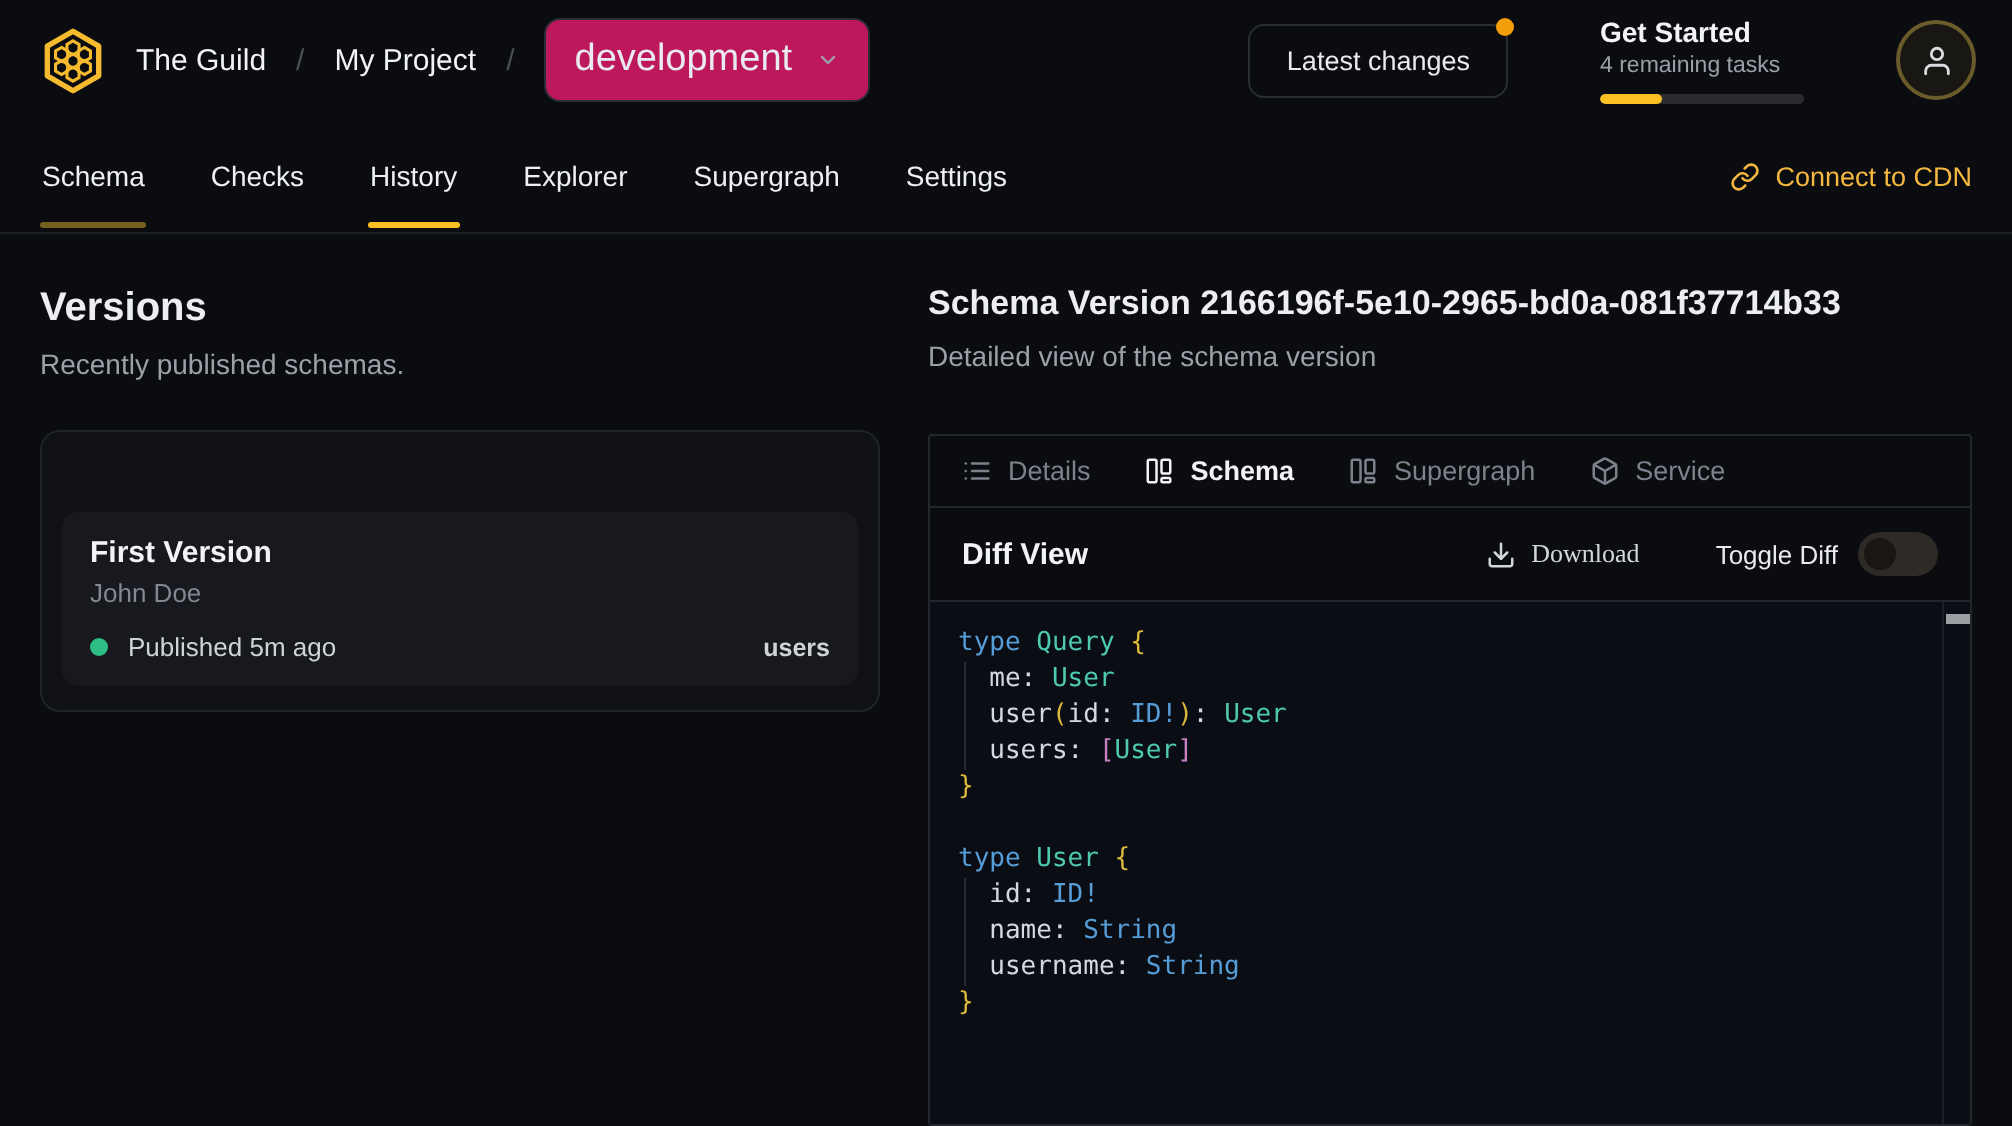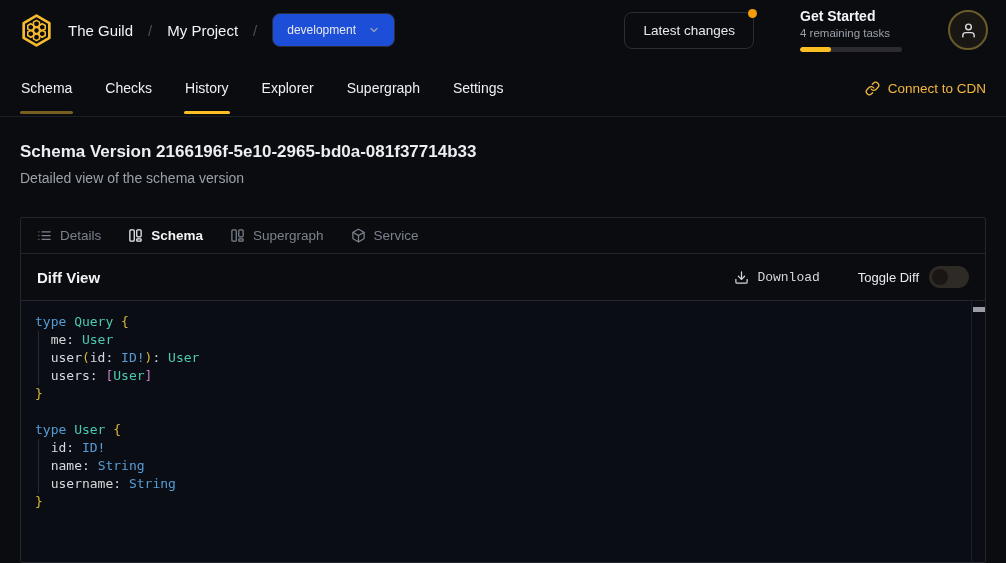--- a/index.html
+++ b/index.html
@@ -14,22 +14,22 @@
     font-family:"Liberation Sans",sans-serif;font-size:14px;
     position:relative;
   }
   
   .hdr{height:60px;display:flex;align-items:center;padding:0 18px;}
   .logo{width:37px;height:37px;flex:0 0 auto;cursor:pointer;}
   .crumb{display:flex;align-items:center;margin-left:13px;}
   .crumb a{color:#f1f3f5;font-size:15px;text-decoration:none;cursor:pointer;}
   .crumb .sep{color:#4a5058;margin:0 15px;font-size:15px;}
   .env-btn{
-    display:flex;align-items:center;gap:12px;background:#1d4ed8;border:1px solid #2a2d35;
-    border-radius:8px;padding:9px 14px;color:#e8eaed;font-size:12px;cursor:pointer;
+    display:flex;align-items:center;gap:12px;background:#be185d;border:1px solid #2a2d35;
+    border-radius:8px;padding:9px 14px;color:#e8eaed;font-size:19px;cursor:pointer;
     font-family:"Liberation Sans",sans-serif;
   }
   .env-btn .chev{color:#9ca3af;}
   .hdr-right{margin-left:auto;display:flex;align-items:center;gap:46px;}
   .latest-btn{
     position:relative;background:transparent;border:1px solid #2a2d35;border-radius:8px;
     padding:10px 18px;color:#e8eaed;font-size:13.5px;cursor:pointer;
     font-family:"Liberation Sans",sans-serif;
   }
   .latest-dot{position:absolute;top:-4px;right:-4px;width:9px;height:9px;border-radius:50%;
@@ -79,21 +79,21 @@
     flex-direction:column;border-radius:2px;}
   .ptabs{height:36px;display:flex;align-items:center;gap:27px;padding:0 16px;
     border-bottom:1px solid #23262d;flex:0 0 auto;}
   .ptab{display:flex;align-items:center;gap:8px;font-size:13.5px;color:#7c828c;cursor:pointer;background:none;border:none;font-family:"Liberation Sans",sans-serif;}
   .ptab.active{color:#f2f3f5;font-weight:600;}
   .diff-hdr{height:47px;display:flex;align-items:center;padding:0 16px;
     border-bottom:1px solid #23262d;flex:0 0 auto;}
   .diff-title{font-size:15px;font-weight:700;color:#f2f3f5;}
   .diff-actions{margin-left:auto;display:flex;align-items:center;}
   .dl-btn{display:flex;align-items:center;gap:8px;color:#d3d6db;font-size:13px;background:none;
-    border:none;cursor:pointer;font-family:Liberation Mono, monospace;}
+    border:none;cursor:pointer;font-family:Liberation Serif, serif;}
   .tg-label{margin-left:38px;font-size:13px;color:#e8eaed;}
   .switch{margin-left:10px;width:40px;height:22px;border-radius:11px;background:#2e2a26;
     position:relative;cursor:pointer;border:none;}
   .knob{position:absolute;left:3px;top:3px;width:16px;height:16px;border-radius:50%;background:#191613;}
   
   .code-wrap{flex:1;min-height:0;background:#0a0e14;position:relative;overflow:hidden;}
   .code{padding:12px 24px 12px 14px;font-family:"DejaVu Sans Mono",monospace;font-size:13px;
     line-height:18px;white-space:pre;}
   .code-line{height:18px;}
   .tok-kw{color:var(--code-keyword,#569cd6);}
@@ -180,20 +180,35 @@
           <path d="M10 13a5 5 0 0 0 7.54.54l3-3a5 5 0 0 0-7.07-7.07l-1.72 1.71"></path>
           <path d="M14 11a5 5 0 0 0-7.54-.54l-3 3a5 5 0 0 0 7.07 7.07l1.71-1.71"></path>
         </svg>
     </span>
     <span>Connect to CDN</span>
   </a>
 </nav>
 
 <main class="main">
 
+  <section class="col-left">
+    <h2 class="sec-title">Versions</h2>
+    <p class="sec-sub">Recently published schemas.</p>
+    <div class="vcard">
+      <div class="vitem">
+        <div class="vi-name">First Version</div>
+        <div class="vi-author">John Doe</div>
+        <div class="vi-row">
+          <span class="dot"></span>
+          <span class="vi-status">Published 5m ago</span>
+          <span class="vi-service">users</span>
+        </div>
+      </div>
+    </div>
+  </section>
 
   <section class="col-right">
     <h2 class="ver-title">Schema Version 2166196f-5e10-2965-bd0a-081f37714b33</h2>
     <p class="sec-sub">Detailed view of the schema version</p>
 
     <div class="panel">
 
       <div class="ptabs">
         <button class="ptab">
           <span class="icon">

